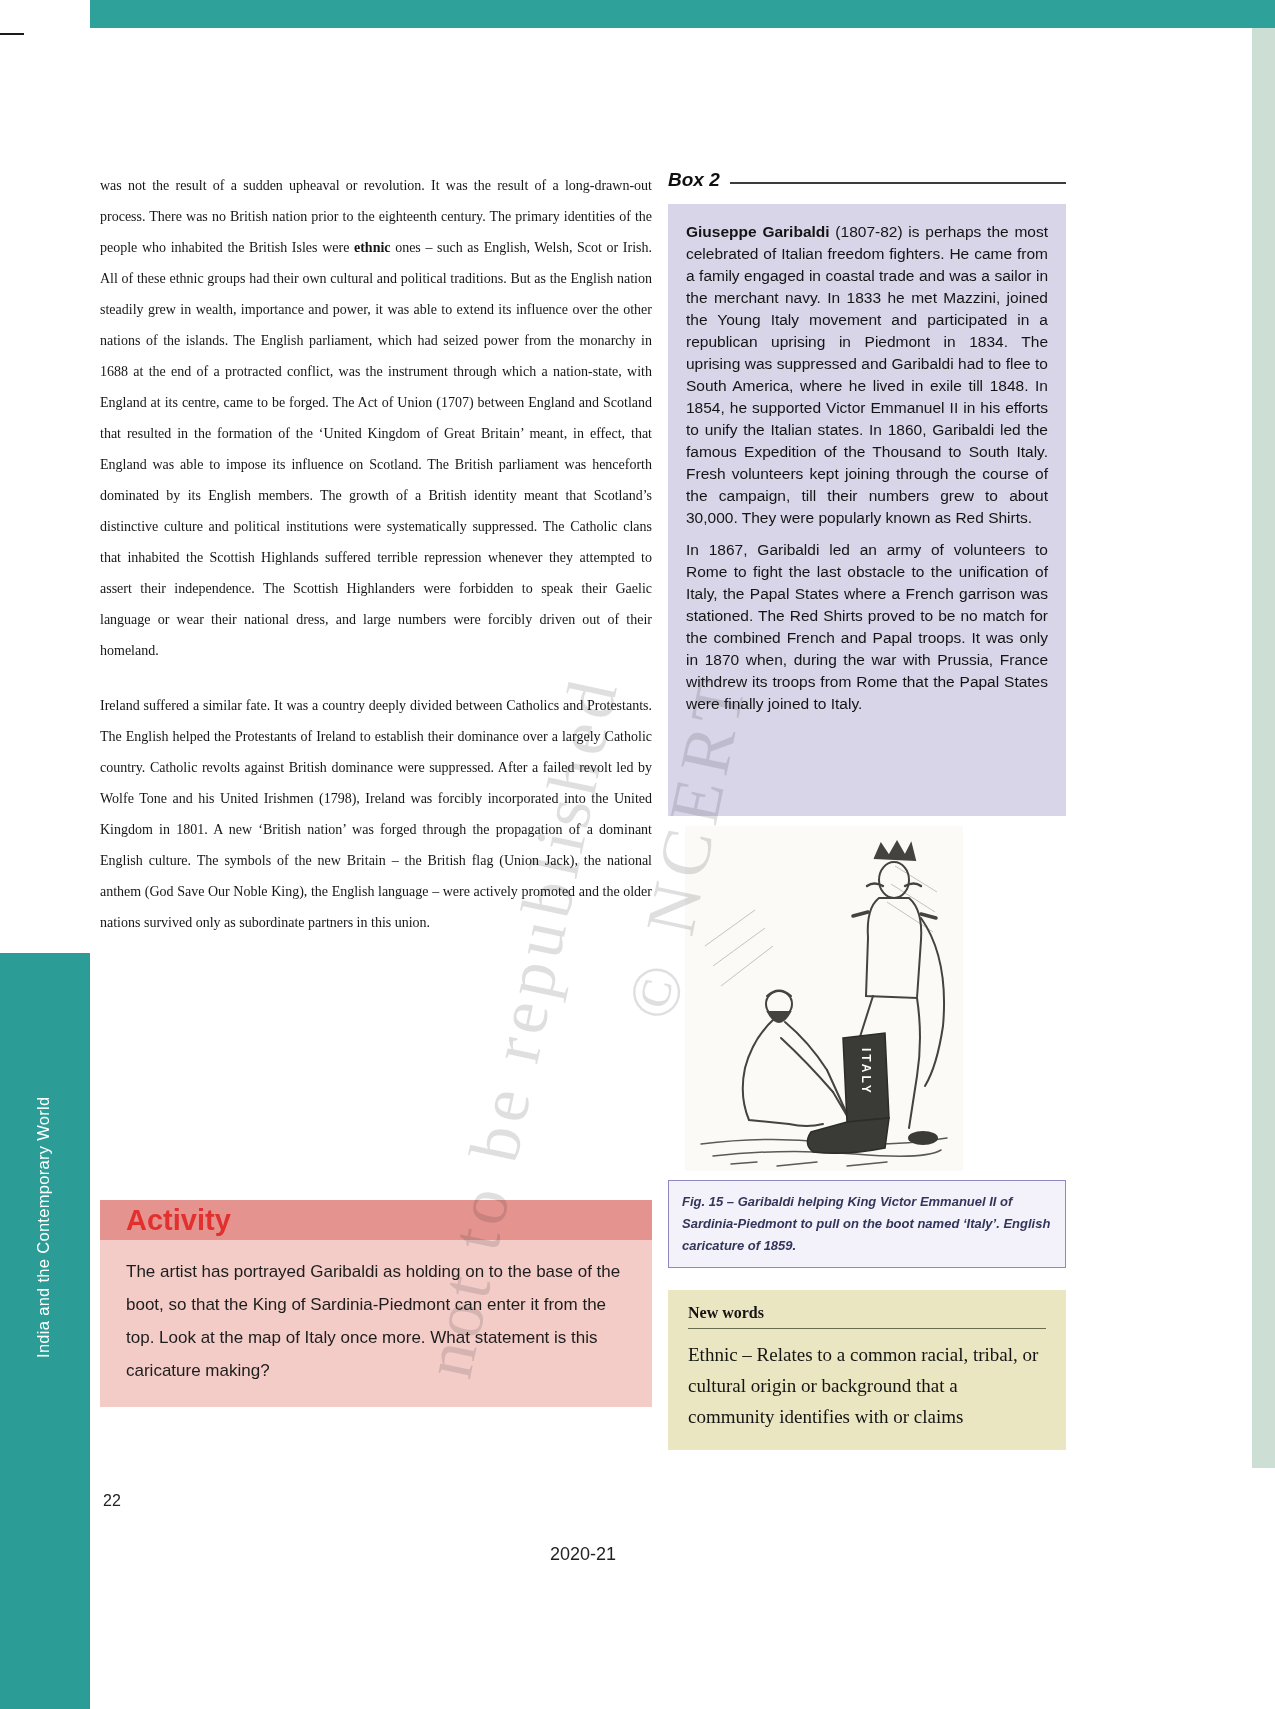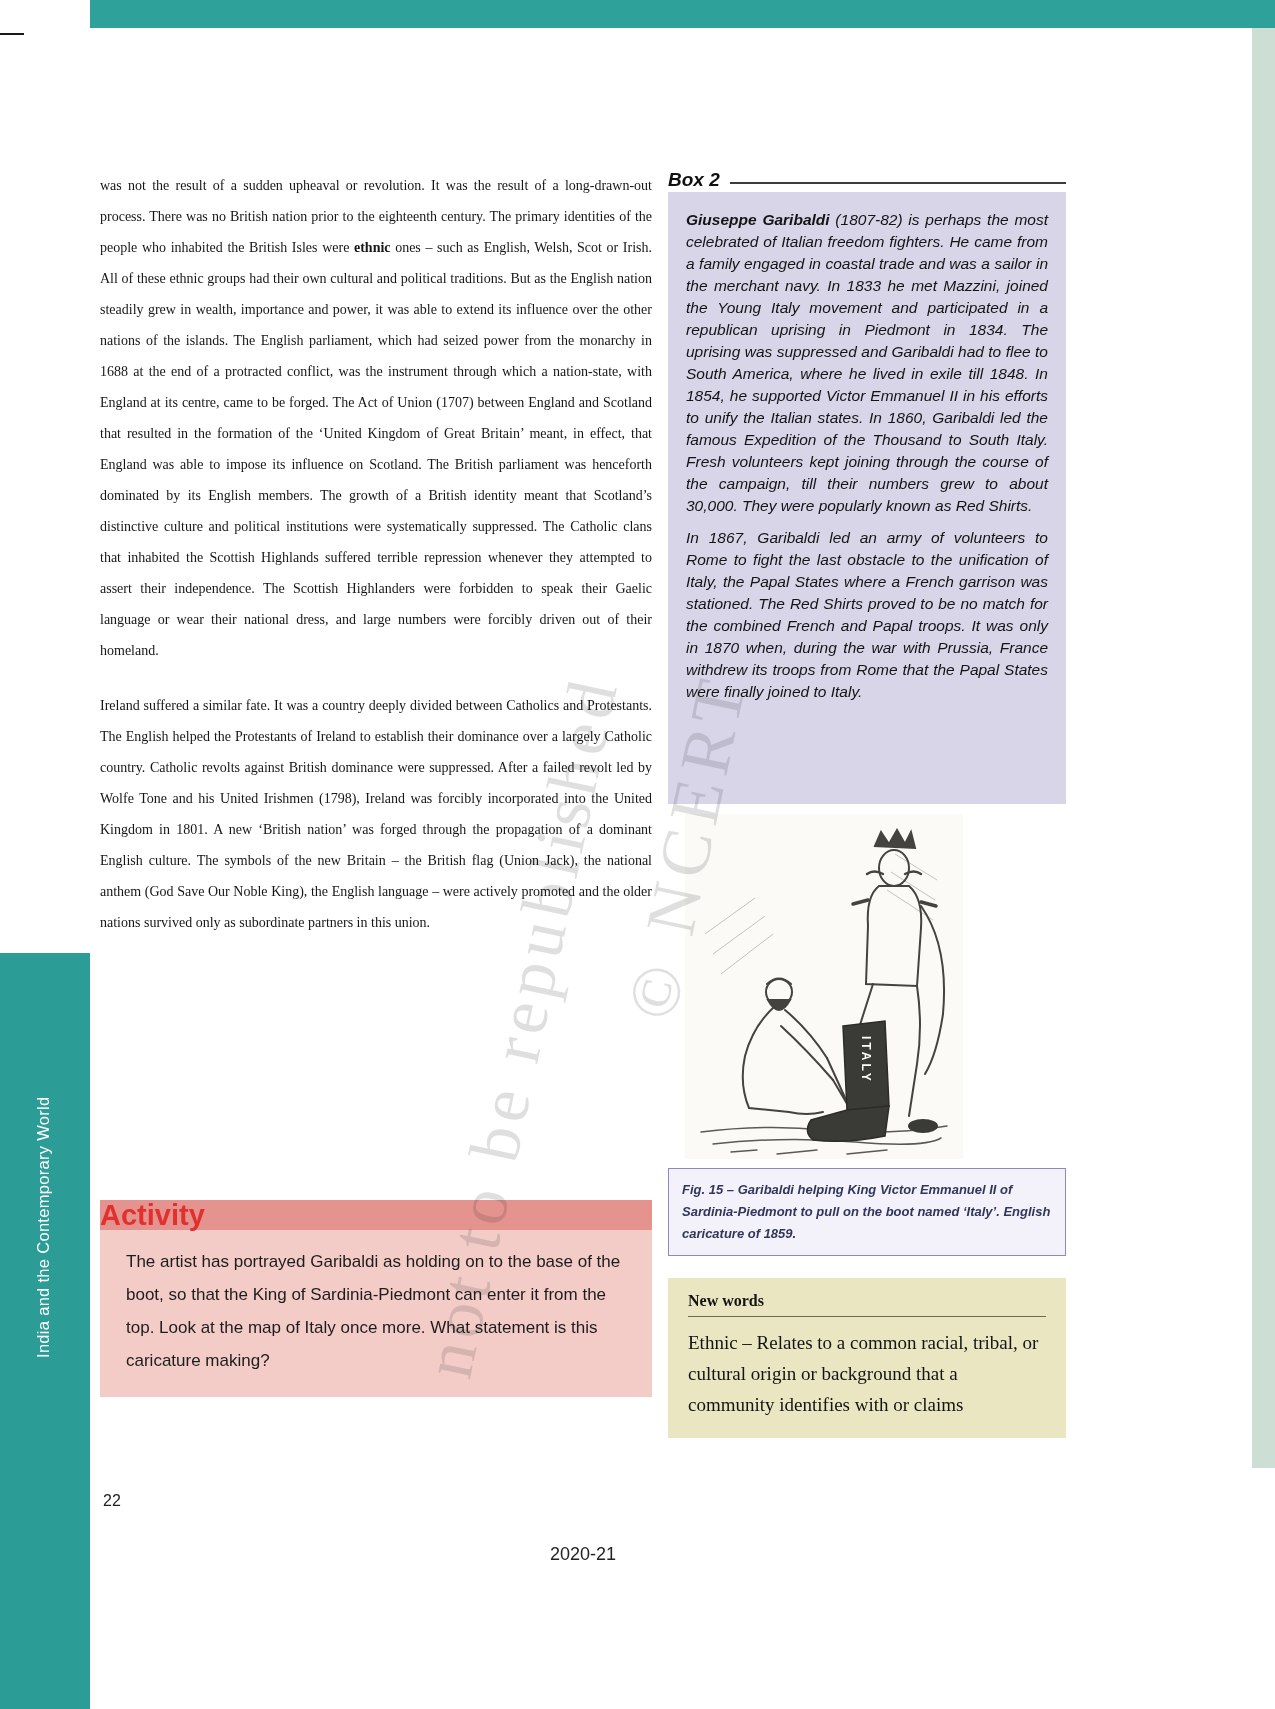--- a/index.html
+++ b/index.html
@@ -31,44 +31,44 @@
   .body-text { min-height: 1028px; }
   .body-text p {
     font-size: 14px; line-height: 31px; text-align: justify;
     margin: 0 0 24px 0; color: #161616;
   }
   .bold { font-weight: bold; }
 
   
   .activity { width: 552px; margin-top: 2px; }
   .activity-head {
-    background: #e5938f; height: 30px; display: flex; align-items: center;
-    box-sizing: border-box;
+    background: #e5938f; height: 40px; display: flex; align-items: center;
+    padding-left: 26px; box-sizing: border-box;
   }
   .activity-head span {
     font-family: "Liberation Sans", sans-serif; font-weight: bold;
     font-size: 29px; color: #e2302f;
   }
   .activity-body {
     background: #f3ccc8; padding: 15px 26px 20px; box-sizing: border-box;
     font-family: "Liberation Sans", sans-serif; font-size: 17px;
     line-height: 33px; color: #1d1d1d;
   }
 
   
   .right-col { left: 668px; top: 168px; width: 398px; }
   .box2-header { display: flex; align-items: center; gap: 10px; height: 24px; }
   .box2-header .label {
     font-family: "Liberation Sans", sans-serif; font-weight: bold;
     font-style: italic; font-size: 19px; color: #101010; white-space: nowrap;
   }
   .box2-header .rule { flex: 1; height: 2px; background: #3c3c3c; margin-top: 6px; }
   .box2-panel {
-    margin-top: 0; background: #d9d5e9; min-height: 612px;
-    padding: 17px 18px; box-sizing: border-box; font-style: italic;
+    margin-top: 12px; background: #d9d5e9; min-height: 612px;
+    padding: 17px 18px; box-sizing: border-box;
   }
   .box2-panel p {
     font-family: "Liberation Sans", sans-serif; font-size: 15.5px;
     line-height: 22px; text-align: justify; margin: 0 0 10px 0; color: #141414;
   }
   .box2-panel p:last-child { margin-bottom: 0; }
 
   .figure {
     margin: 10px 0 0 17px; width: 278px; height: 345px;
     background: #fbfaf7; display: block;

